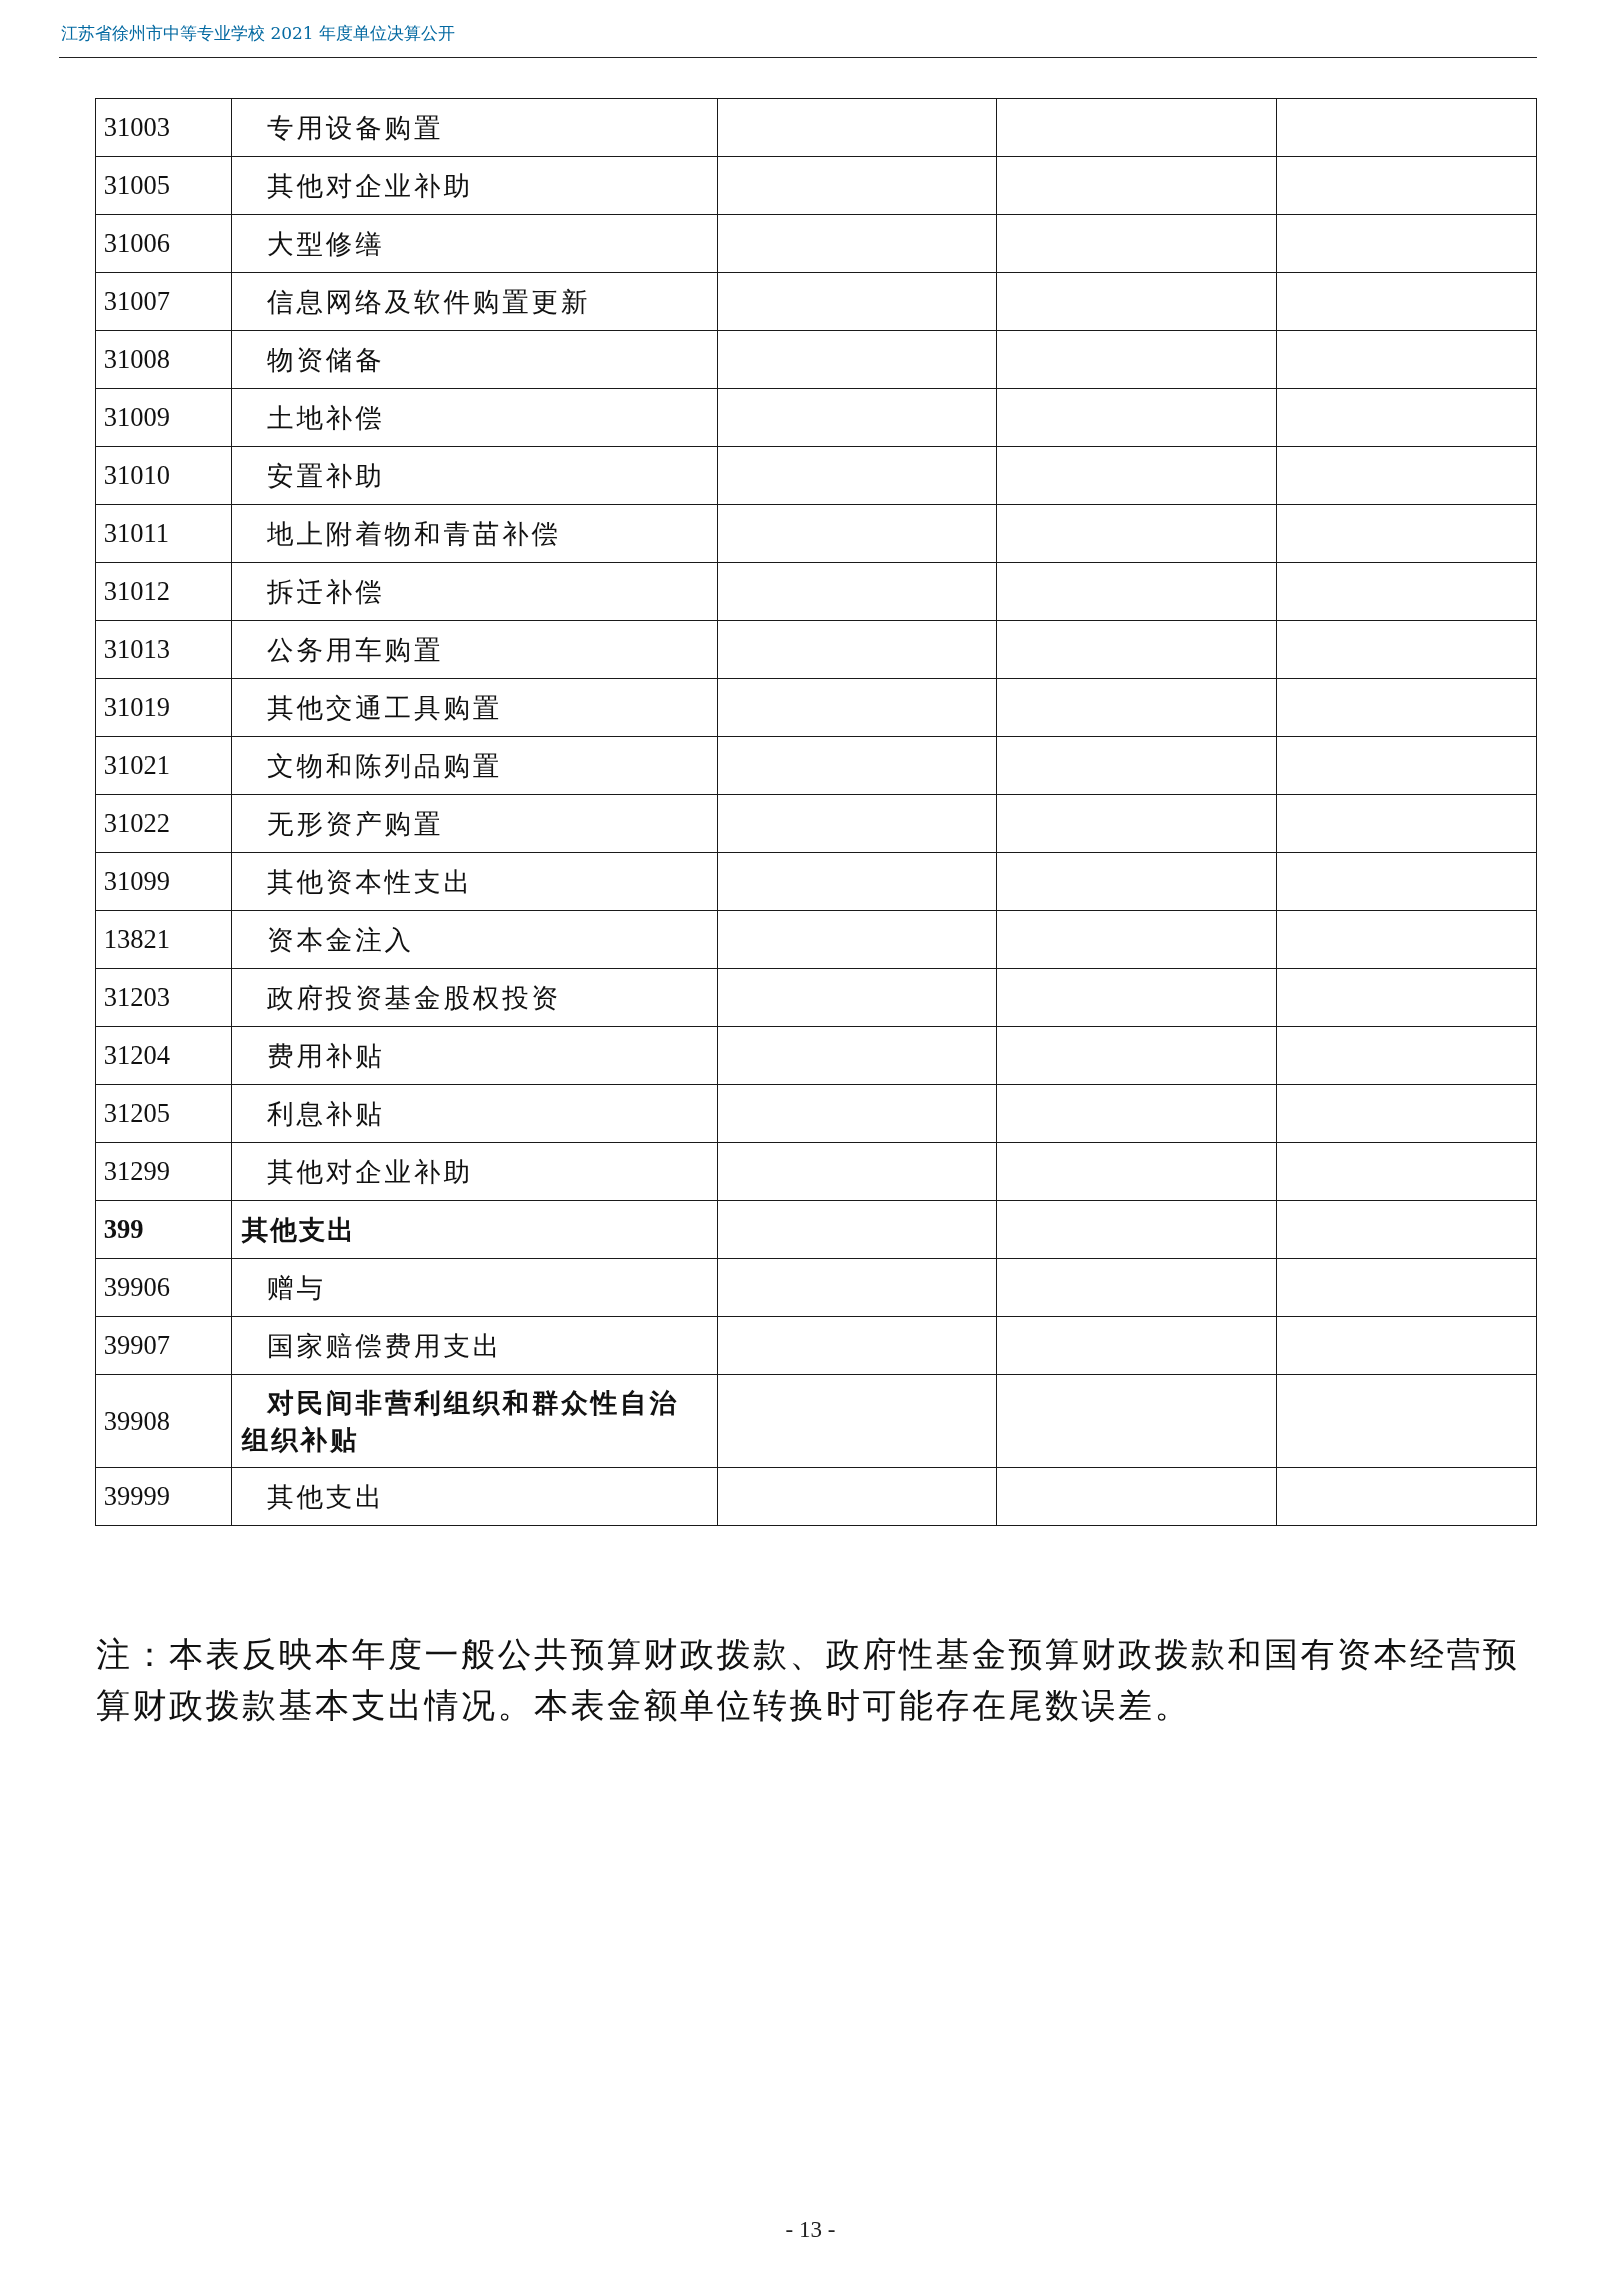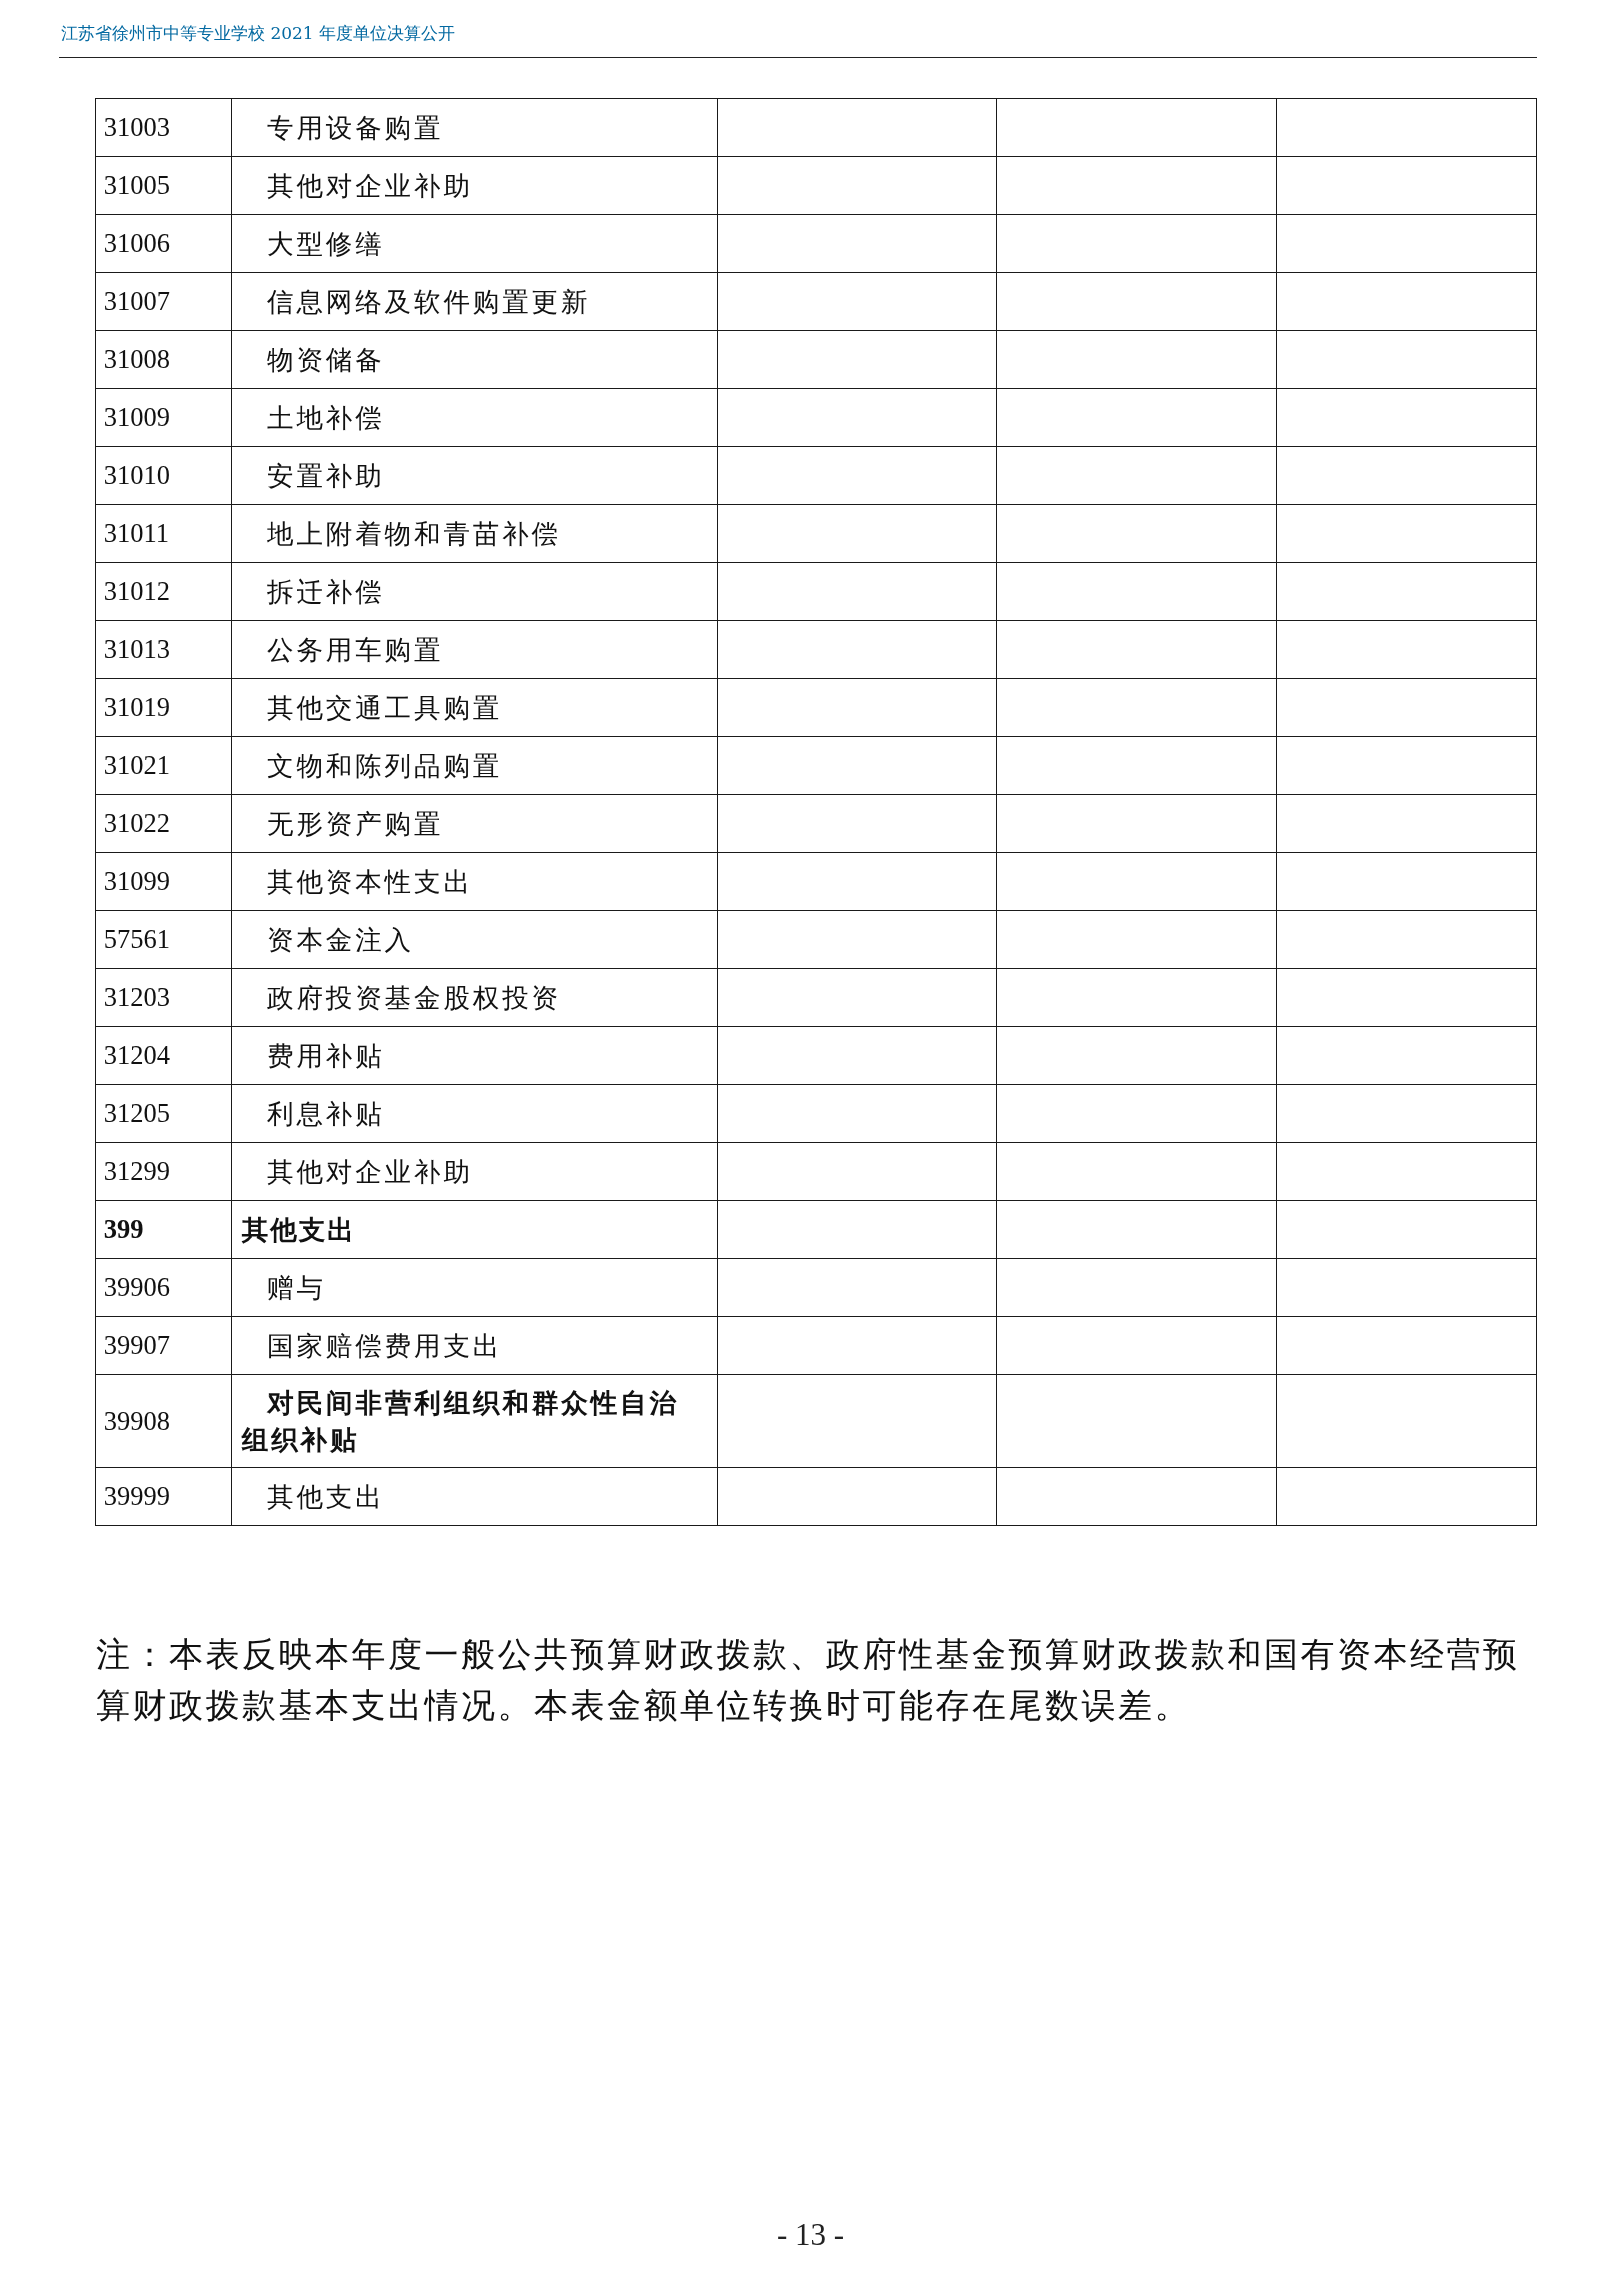--- a/index.html
+++ b/index.html
@@ -29,21 +29,21 @@
   tr.group td.code, tr.group td.name { font-weight: bold; }
   tr.group td.name { padding-left: 9.8px !important; letter-spacing: 2px; }
   td.name.wrap { padding-left: 9.8px !important; line-height: 37px; font-weight: bold; }
   td.name.wrap .indent { display: inline-block; width: 25.5px; }
   .note {
     position: absolute; left: 96px; top: 1629px; width: 1449px;
     font-size: 34px; line-height: 51px; letter-spacing: 2.5px; color: #111;
   }
   .page-number {
     position: absolute; left: 0; width: 1621px; top: 2217px; text-align: center;
-    font-family: "Liberation Serif", "DejaVu Serif", serif; font-size: 31px; color: #222;
+    font-family: "Liberation Serif", "DejaVu Serif", serif; font-size: 23px; color: #222;
   }
 </style>
 </head>
 <body>
 
 <div class="header-title">江苏省徐州市中等专业学校 2021 年度单位决算公开</div>
 <div class="header-rule"></div>
 
 <table class="budget">
   <colgroup>
@@ -146,21 +146,21 @@
       <td></td>
     </tr>
     <tr>
       <td class="code">31099</td>
       <td class="name">其他资本性支出</td>
       <td></td>
       <td></td>
       <td></td>
     </tr>
     <tr>
-      <td class="code">57561</td>
+      <td class="code">13821</td>
       <td class="name">资本金注入</td>
       <td></td>
       <td></td>
       <td></td>
     </tr>
     <tr>
       <td class="code">31203</td>
       <td class="name">政府投资基金股权投资</td>
       <td></td>
       <td></td>

